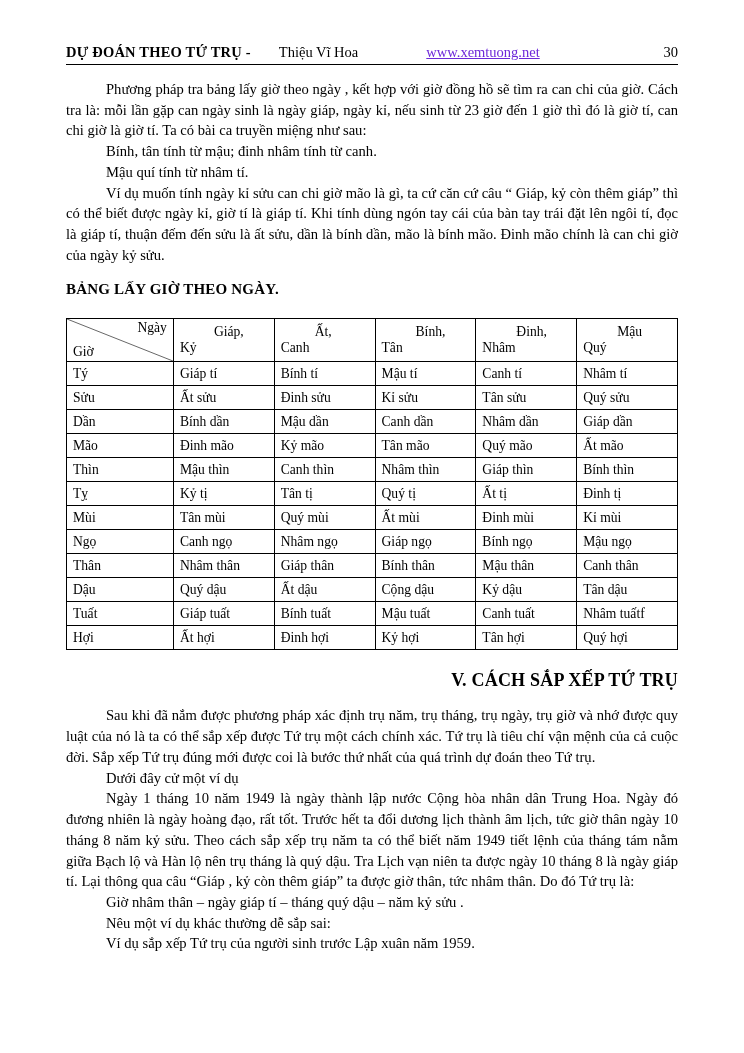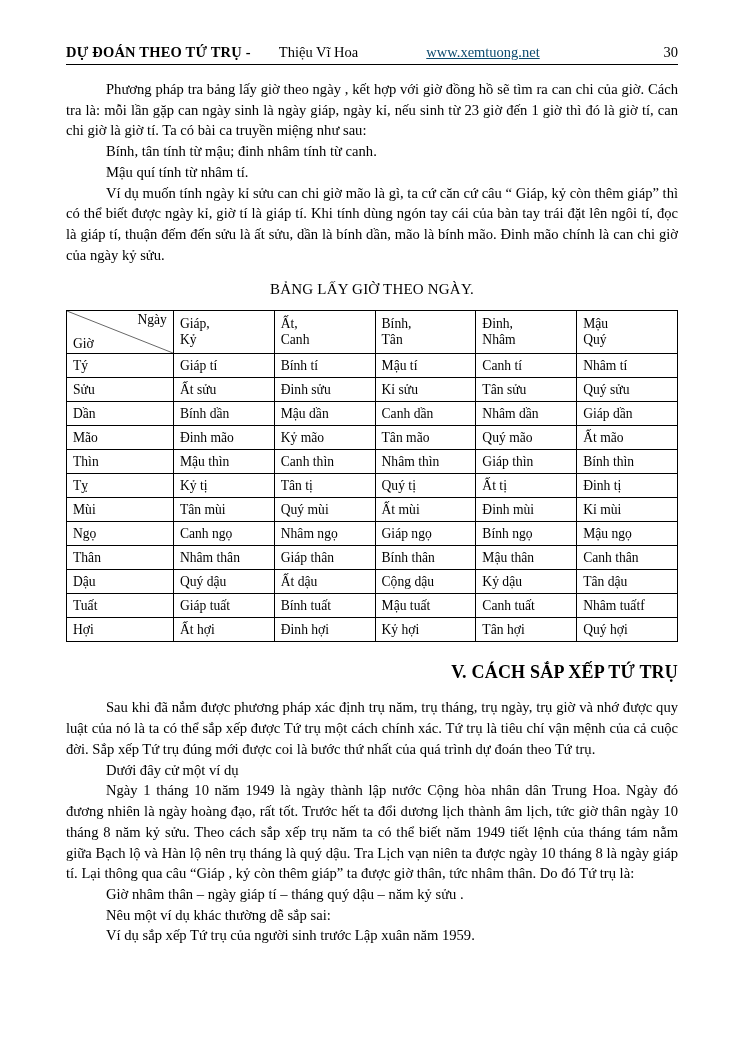--- a/index.html
+++ b/index.html
@@ -33,21 +33,21 @@
     font-weight: bold;
     letter-spacing: 0.2px;
     white-space: nowrap;
   }
   .header .hdr-author {
     margin-left: 28px;
     white-space: nowrap;
   }
   .header .hdr-url {
     margin-left: 68px;
-    color: #0c4a6e;
+    color: #6d28d9;
     text-decoration: underline;
     white-space: nowrap;
   }
   .header .hdr-page {
     margin-left: auto;
     white-space: nowrap;
   }
   .header-rule {
     border: none;
     border-top: 1px solid #000;
@@ -63,24 +63,24 @@
     text-indent: 40px;
   }
   p.line {
     margin: 0;
     font-size: 14.6px;
     line-height: 1.42;
     text-indent: 40px;
   }
 
   h2.section-title {
-    text-align: center;
+    text-align: left;
     font-size: 15px;
-    font-weight: normal;
-    margin: 16px 0 12px 0;
+    font-weight: bold;
+    margin: 16px 0 20px 0;
     letter-spacing: 0.2px;
   }
   h2.section-title2 {
     text-align: right;
     font-size: 18px;
     font-weight: bold;
     margin: 20px 0 14px 0;
     letter-spacing: 0.2px;
   }
 
@@ -122,21 +122,21 @@
     position: absolute;
     bottom: 1px;
     left: 6px;
     font-size: 13.6px;
   }
   .hdr-cell {
     height: 38px !important;
     vertical-align: top;
     padding-top: 2px !important;
   }
-  .hdr-cell .l1 { display: block; }
+  .hdr-cell .l1 { display: block; margin-left: 34px; }
   .hdr-cell .l2 { display: block; }
 
   .tbl-wrap { margin: 4px 0 0 0; padding: 0 0 0 0; }
 </style>
 </head>
 <body>
 
 <div class="page">
 
   <div class="header">

